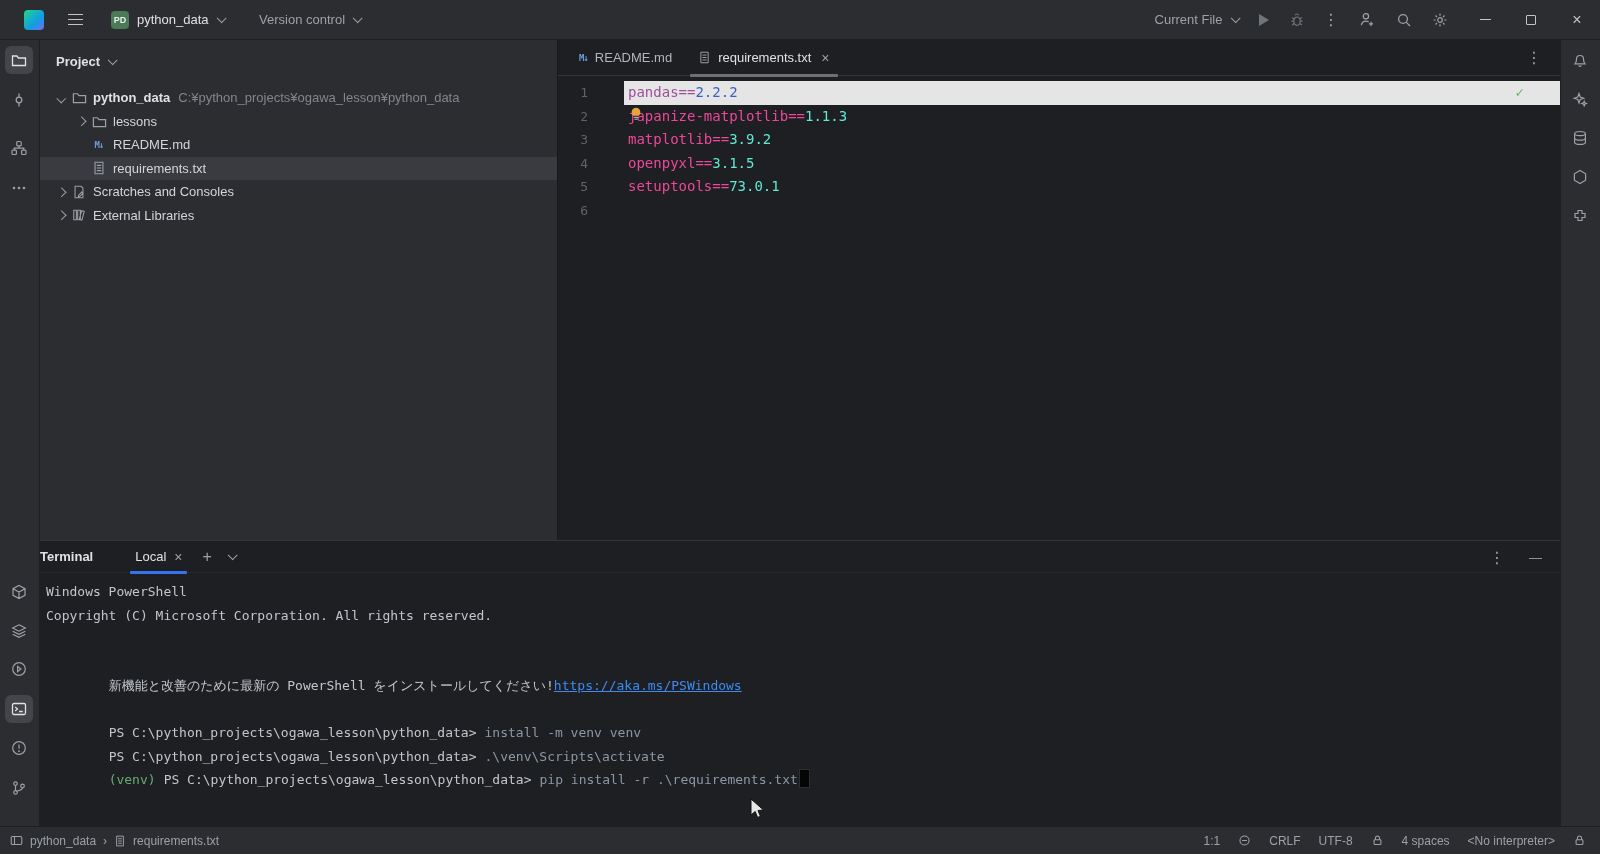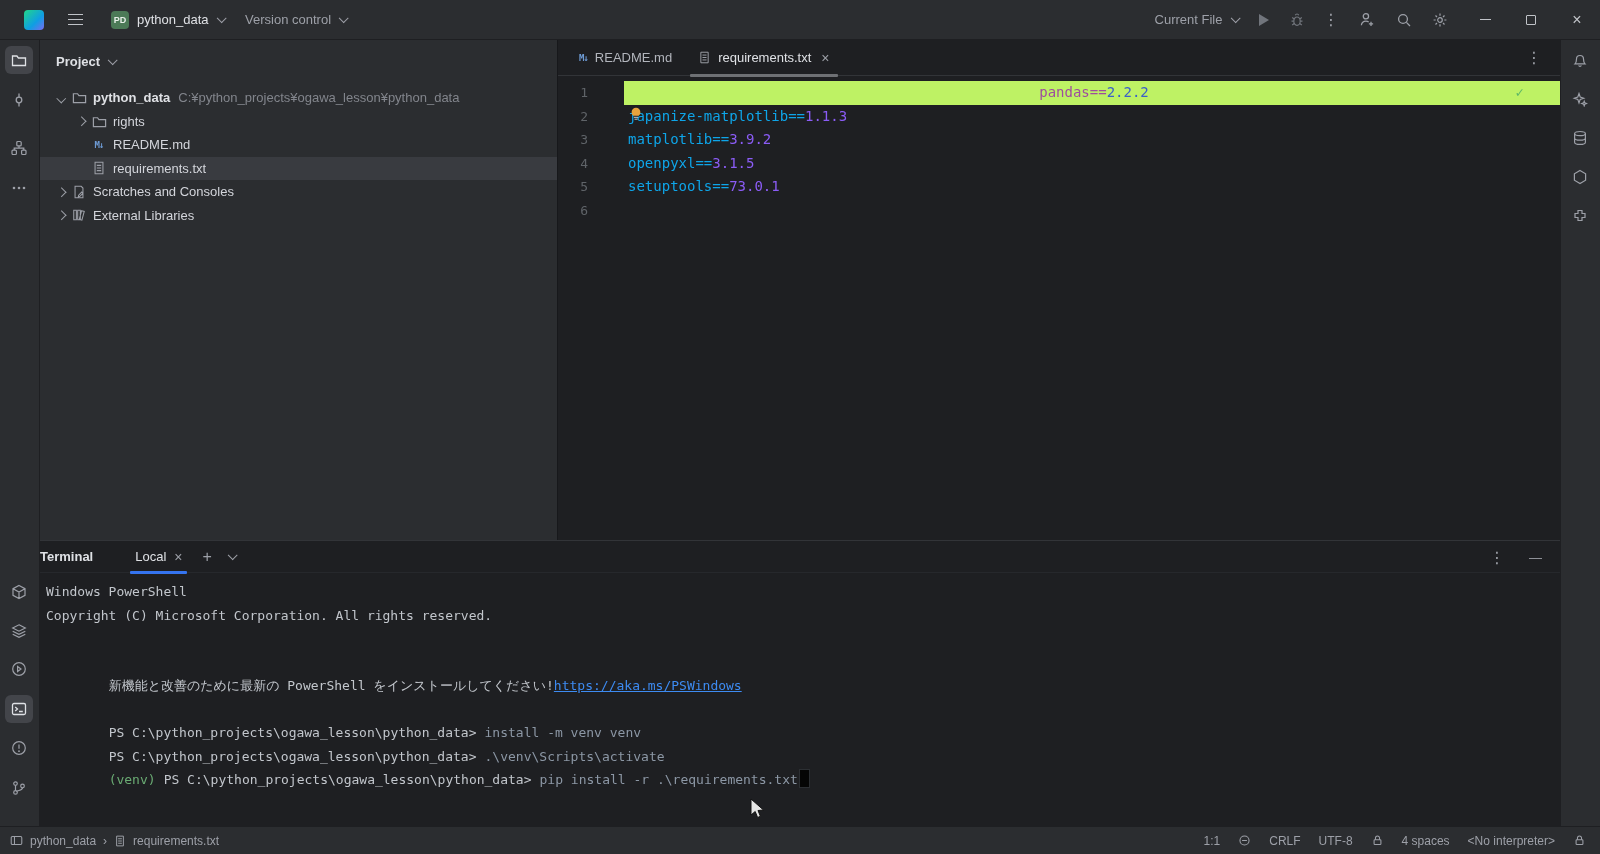--- a/index.html
+++ b/index.html
@@ -61,22 +61,22 @@
   .tabbar{height:36px;display:flex;align-items:center;padding-left:8px;border-bottom:1px solid #323438;position:relative;}
   .etab{height:36px;display:flex;align-items:center;padding:0 13px;gap:7px;color:#b2b5bc;position:relative;}
   .etab.active{color:#dfe1e5;}
   .etab.active::after{content:"";position:absolute;left:5px;right:5px;bottom:-1px;height:3px;background:#6e7074;border-radius:1px;}
   .etab-close{color:#9da0a8;font-size:14px;margin-left:3px;}
   .tab-kebab{position:absolute;right:18px;color:#9da0a8;font-size:16px;}
   .code{position:absolute;left:0;top:36px;right:0;bottom:0;padding-top:5px;font-family:"DejaVu Sans Mono","Liberation Mono",monospace;font-size:14px;}
   .crow{display:flex;height:23.5px;line-height:23.5px;}
   .lnum{width:66px;padding-right:36px;text-align:right;color:#5f6368;font-size:13px;flex:none;}
   .cbody{flex:1;padding-left:4px;white-space:pre;}
-  .crow.hl .cbody{background:#bef264;text-align:center;}
-  .tok-name{color:#0ea5e9;} .tok-ver{color:#8b5cf6;}
+  .crow.hl .cbody{background:#e5e5e5;}
+  .tok-name{color:#ec4899;} .tok-ver{color:#5eead4;}
   .crow.hl .tok-name{color:#9e4d9e;} .crow.hl .tok-ver{color:#3b61c8;}
   .bulb{position:absolute;left:71px;top:31px;}
   .inspect{position:absolute;right:36px;top:8px;color:#5fb865;font-size:14px;font-weight:bold;}
 
   
   .terminal-panel{position:absolute;left:40px;top:540px;width:1520px;height:286px;background:#1e1f22;border-top:1px solid #323438;}
   .term-header{height:32px;display:flex;align-items:center;border-bottom:1px solid #26282c;position:relative;}
   .term-title{color:#dfe1e5;font-weight:600;}
   .ttab{margin-left:34px;height:32px;display:flex;align-items:center;gap:8px;padding:0 8px;position:relative;color:#dfe1e5;}
   .ttab::after{content:"";position:absolute;left:3px;right:3px;bottom:-1px;height:3px;background:#3574f0;border-radius:1px;}
@@ -105,21 +105,21 @@
 <body>
 
 <div id="app">
 
   <div class="titlebar">
     <div class="logo"></div>
     <div class="hamb"></div>
     <div class="proj-badge">PD</div>
     <span class="tb-text">python_data</span>
     <span class="chev"></span>
-    <span class="tb-text dim" style="margin-left:22px">Version control</span>
+    <span class="tb-text dim" style="margin-left:36px">Version control</span>
     <span class="chev"></span>
 
     <div class="tb-right">
       <span class="tb-text dim">Current File</span>
       <span class="chev"></span>
       <div class="play-tri"></div>
       <span class="tb-icon">
         <svg width="16" height="16" viewBox="0 0 16 16" fill="none" stroke="#71757c" stroke-width="1.2">
           <ellipse cx="8" cy="9.2" rx="3.2" ry="4.2"></ellipse>
             <path d="M6.3 3.2a1.8 1.8 0 0 1 3.4 0M2.5 9.2h2.3M11.2 9.2h2.3M3.2 5.6l2.1 1.5M12.8 5.6l-2.1 1.5M3.2 13l2.1-1.6M12.8 13l-2.1-1.6"></path>
@@ -274,21 +274,21 @@
 
       <div class="trow child">
         <span class="tslot">
             <span class="tchev right"></span>
           </span>
         <span class="ticon">
           <svg width="15" height="15" viewBox="0 0 16 16" fill="none" stroke="#9da0a8" stroke-width="1.3">
               <path d="M1.5 13.5V4h4.4l1.5 2h7.1v7.5z"></path>
             </svg>
         </span>
-        <span class="tlabel">rights</span>
+        <span class="tlabel">lessons</span>
       </div>
 
 
       <div class="trow child">
         <span class="tslot"></span>
         <span class="ticon md-badge">M↓</span>
         <span class="tlabel">README.md</span>
       </div>
 
       <div class="trow child selected">

